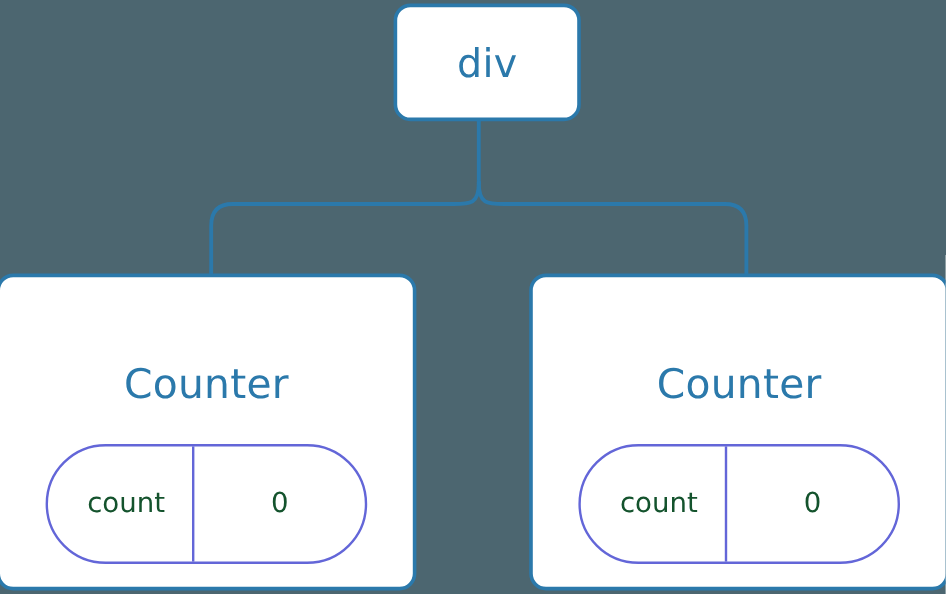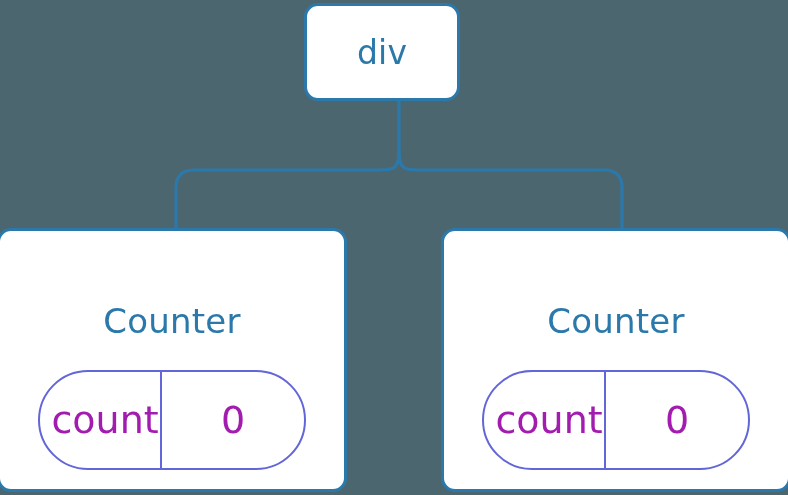--- a/index.html
+++ b/index.html
@@ -31,21 +31,21 @@
     position: absolute;
     box-sizing: border-box;
     background: #ffffff;
     border: 3px solid #2b79ab;
     border-radius: 14px;
     display: flex;
     flex-direction: column;
     align-items: center;
   }
   .node-root {
-    left: 304px;
+    left: 328px;
     top: 3px;
     width: 156px;
     height: 98px;
     justify-content: center;
   }
   .node-child {
     top: 228px;
     width: 350px;
     height: 264px;
     justify-content: flex-start;
@@ -79,22 +79,22 @@
     border-radius: 50px;
     display: flex;
     align-items: stretch;
     background: transparent;
   }
   .pill-key,
   .pill-val {
     display: flex;
     align-items: center;
     justify-content: center;
-    color: #a21caf;
-    font-size: 38px;
+    color: #14532d;
+    font-size: 23px;
     line-height: 34px;
     white-space: nowrap;
   }
   .pill-key {
     flex: 0 0 45.5%;
     padding-left: 10px;
     box-sizing: border-box;
   }
   .pill-divider {
     width: 2px;

